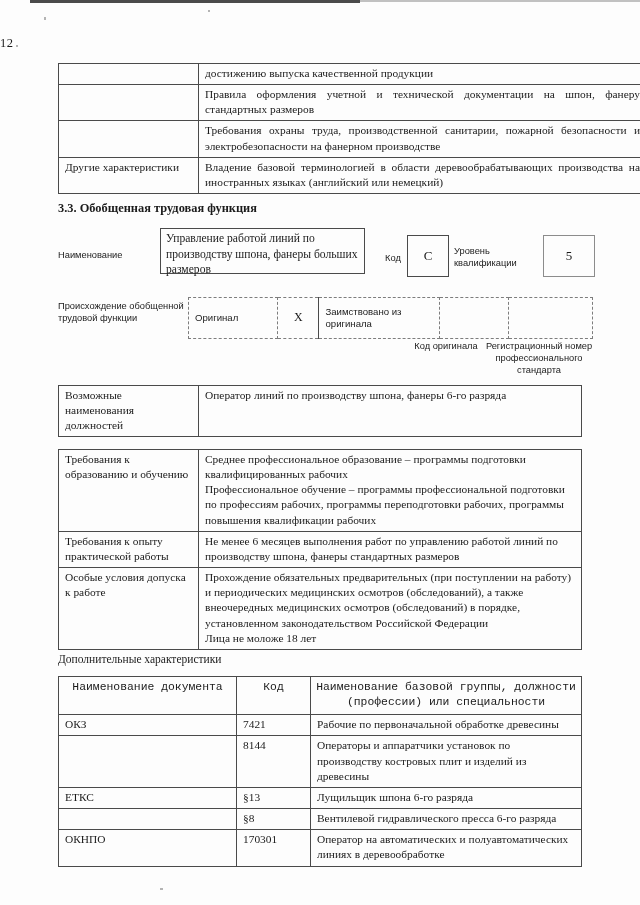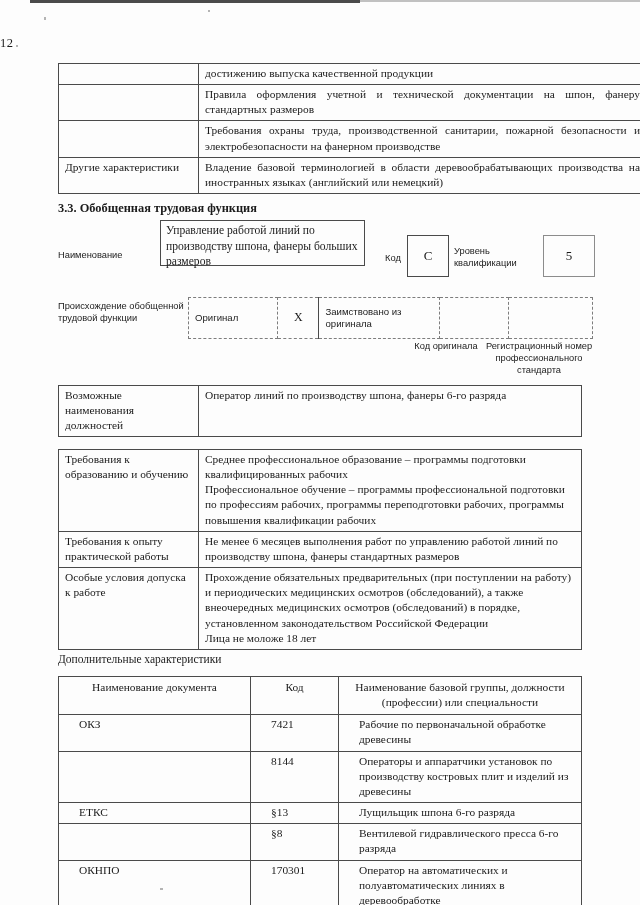--- a/index.html
+++ b/index.html
@@ -55,21 +55,21 @@
     position: absolute;
     font-size: 11.4px;
     line-height: 1.33;
   }
   table.doc td {
     border: 1px solid #4a4a4a;
     padding: 2px 5px 3px 6px;
     vertical-align: top;
   }
   .just { text-align: justify; text-align-last: left; }
-  .ctr { text-align: center; }
+  .ctr { text-align: center; font-family: Liberation Mono, monospace; }
 
   
   #table-top { left: 58px; top: 63px; width: 588px; }
   #table-top td.lbl { width: 128px; }
 
   
   .h3 {
     position: absolute;
     left: 58px;
     top: 201px;
@@ -80,21 +80,21 @@
   
   .lbl-small {
     position: absolute;
     font-size: 9.3px;
     line-height: 1.3;
     font-family: "Liberation Sans", sans-serif;
   }
   #lbl-naименование { left: 58px; top: 249px; }
   #box-name {
     position: absolute;
-    left: 160px; top: 220px;
+    left: 160px; top: 228px;
     width: 205px; height: 46px;
     border: 1px solid #4a4a4a;
     font-size: 11.6px;
     line-height: 1.34;
     padding: 2px 5px;
     box-sizing: border-box;
   }
   #lbl-kod { left: 385px; top: 252px; }
   #box-kod {
     position: absolute;
@@ -162,21 +162,21 @@
   #table-req { left: 58px; top: 449px; width: 524px; }
   #table-req td.lbl { width: 128px; }
 
   
   .subcap {
     position: absolute;
     left: 58px; top: 653px;
     font-size: 11.5px;
   }
   #table-add { left: 58px; top: 676px; width: 524px; }
-  #table-add td { padding: 2px 5px 3px 20px; }
+  #table-add td { padding: 2px 5px 3px 6px; }
   #table-add td.c-doc { width: 166px; }
   #table-add td.c-code { width: 62px; }
   #table-add .hdr td { text-align: center; font-weight: normal; padding: 3px 4px 4px; }
 </style>
 </head>
 <body>
 
 <div class="page">
 
   <div class="scan-edge-top"></div>

